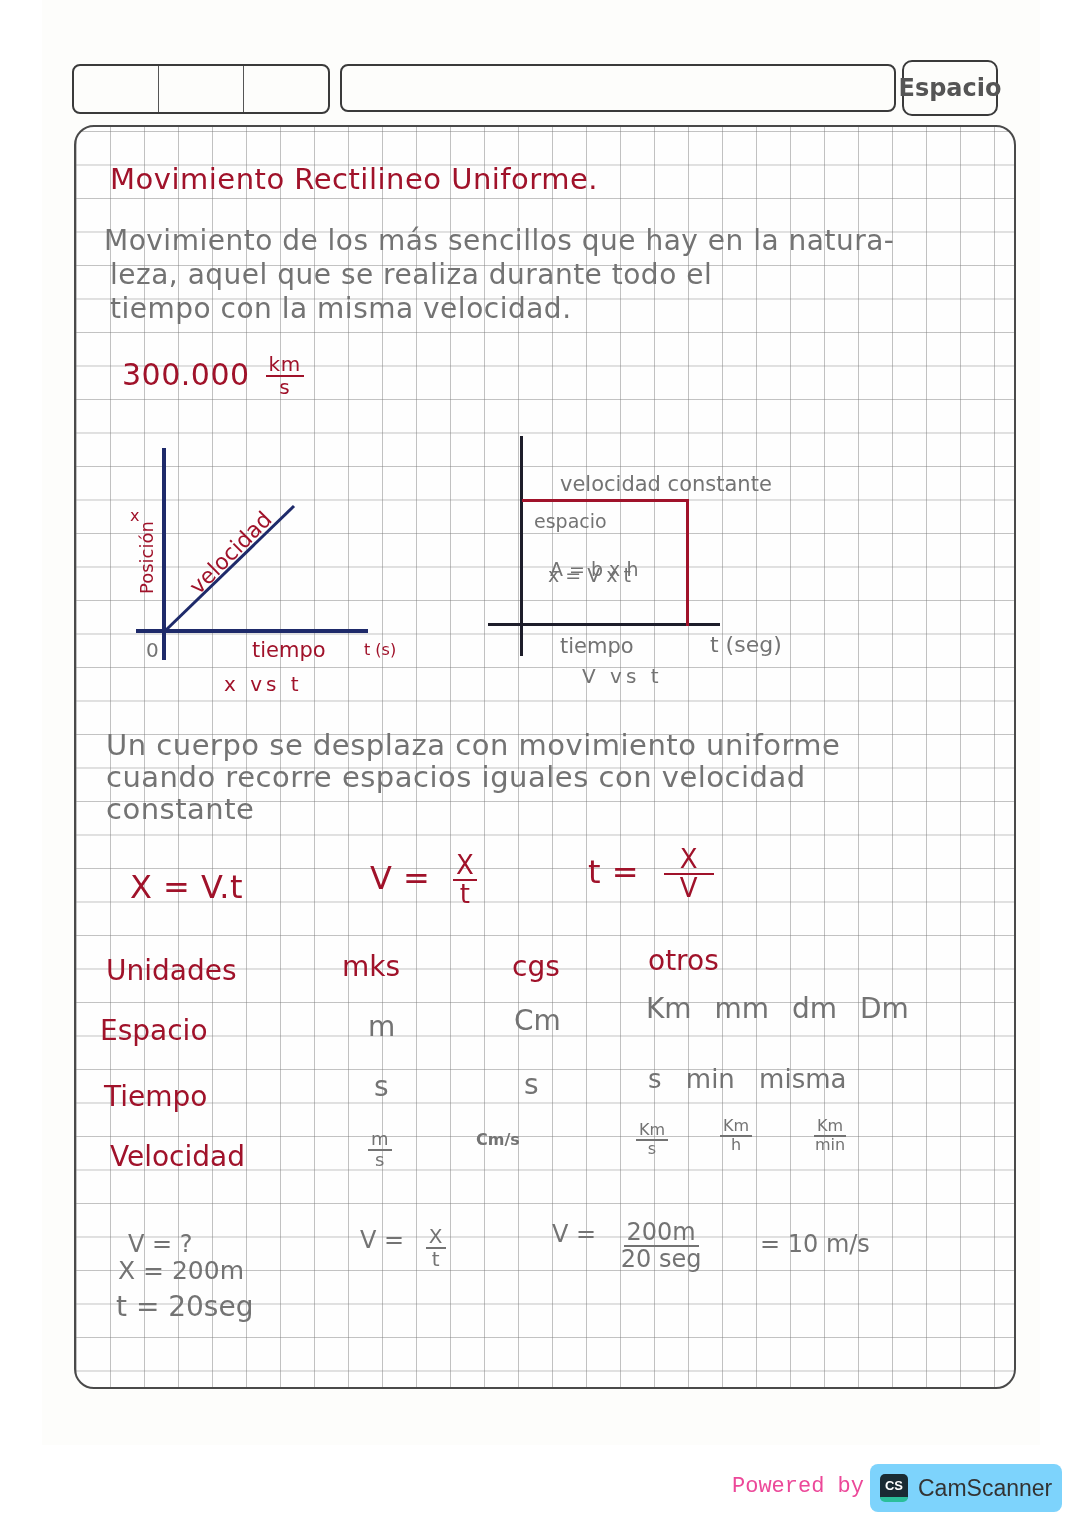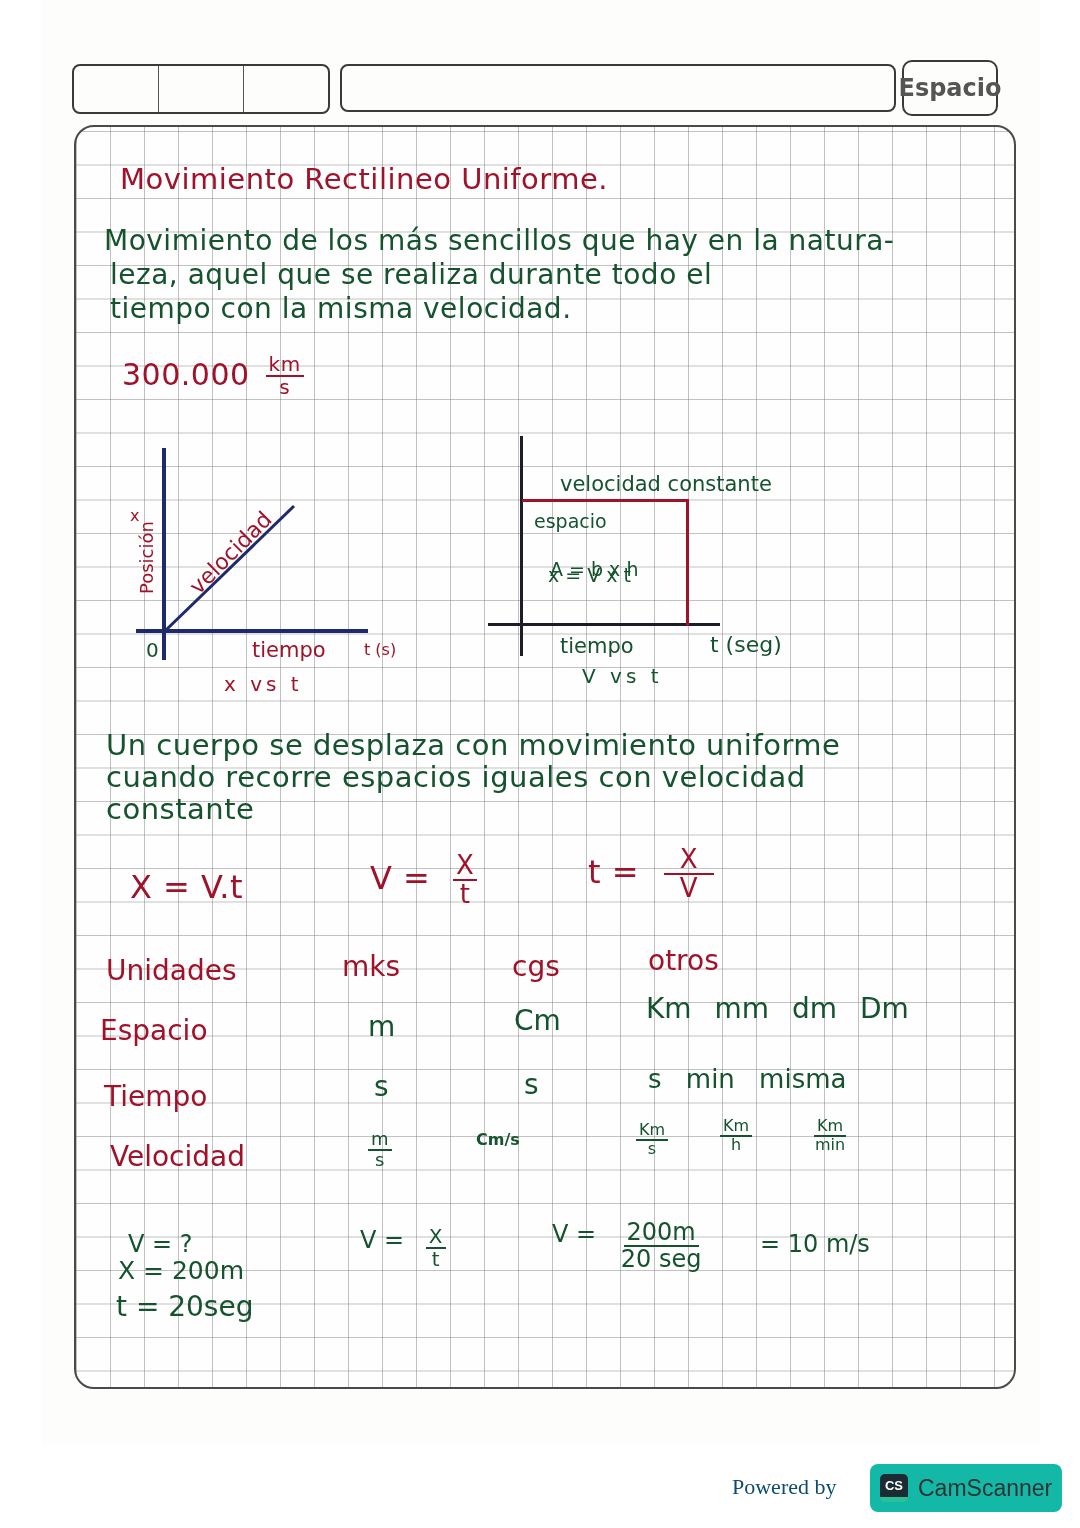--- a/index.html
+++ b/index.html
@@ -34,44 +34,44 @@
       linear-gradient(to bottom, rgba(120,120,120,0.45) 1px, transparent 1px);
     background-size: 34px 33.5px;
     background-position: 0 4px;
     overflow: hidden;
   }
   .hw {
     position: absolute; font-family: "DejaVu Sans", sans-serif; white-space: nowrap;
     letter-spacing: 0.5px;
   }
   .red { color: #a0122a; }
-  .blk { color: #14532d; }
-  .title { left: 110px; top: 162px; font-size: 29px; padding-left: 10px; }
+  .blk { color: #737373; }
+  .title { left: 110px; top: 162px; font-size: 29px; }
   .para { left: 104px; font-size: 28px; }
   .speed { left: 122px; top: 354px; font-size: 30px; }
   .frac { display: inline-flex; flex-direction: column; align-items: center; vertical-align: middle; line-height: 1.05; }
   .frac .num { border-bottom: 2px solid currentColor; padding: 0 3px; }
   .frac .den { padding: 0 3px; }
 
   
   .axis { position: absolute; background: #1e2a6a; }
   .g-label { position: absolute; font-size: 20px; white-space: nowrap; }
   .rot-vert { transform: rotate(-90deg); transform-origin: left top; }
   .rot-diag { transform: rotate(-45deg); transform-origin: left bottom; }
 
   .formula-row { position: absolute; top: 862px; font-size: 32px; }
   .table-cell { position: absolute; font-size: 28px; white-space: nowrap; }
   .example { position: absolute; font-size: 28px; white-space: nowrap; }
   .footer-powered {
-    position: absolute; left: 732px; top: 1474px; font-size: 22px; color: #0c4a6e;
-    font-family: Liberation Serif, serif;
+    position: absolute; left: 732px; top: 1474px; font-size: 22px; color: #ec4899;
+    font-family: Liberation Mono, monospace;
   }
   .footer-badge {
     position: absolute; left: 870px; top: 1464px; width: 192px; height: 48px;
-    background: #14b8a6; border-radius: 8px; display: flex; align-items: center;
+    background: #7dd3fc; border-radius: 8px; display: flex; align-items: center;
     font-family: "Liberation Sans", sans-serif;
   }
   .cs-logo {
     width: 28px; height: 28px; margin-left: 10px; border-radius: 5px; background: #1a2b33;
     color: #fff; font-size: 13px; font-weight: bold; display: flex; align-items: center; justify-content: center;
     border-bottom: 5px solid #2bbf9a; box-sizing: border-box; font-family: "Liberation Sans", sans-serif;
   }
   .cs-name { margin-left: 10px; font-size: 23px; color: #333; }
 </style>
 </head>

